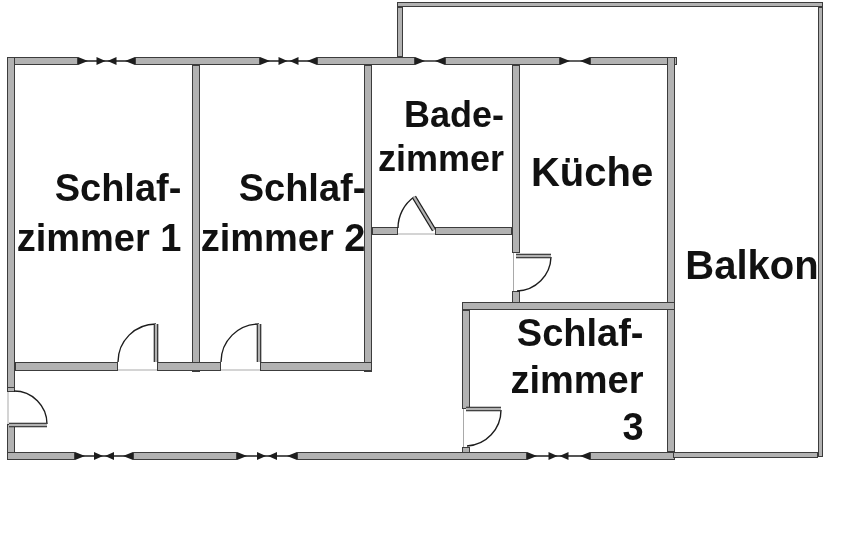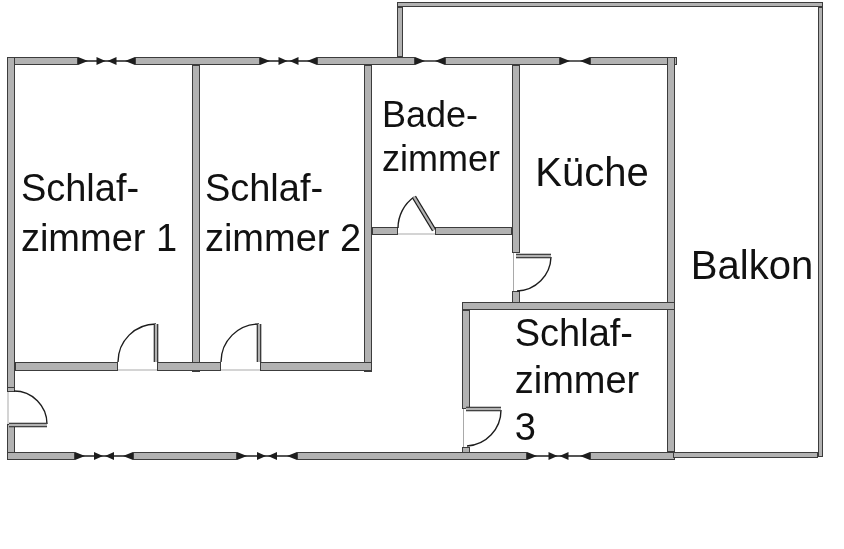--- a/index.html
+++ b/index.html
@@ -18,23 +18,24 @@
   .wall {
     position: absolute;
     background: var(--wall-fill, #b2b2b2);
     border: 1px solid var(--wall-outline, #3c3c3c);
     box-sizing: border-box;
   }
   .room-label {
     position: absolute;
     transform: translate(-50%, -50%);
     color: var(--text-color, #111111);
-    text-align: left;
+    text-align: right;
     white-space: pre-line;
     user-select: none;
+    font-weight: bold;
   }
   .label-lg { font-size: 38px; line-height: 50px; }
   .label-md { font-size: 36px; line-height: 44px; }
   .label-xl { font-size: 40px; line-height: 46px; }
   .label-s3 { font-size: 38px; line-height: 47px; }
   #overlay {
     position: absolute;
     left: 0; top: 0;
     pointer-events: none;
   }

